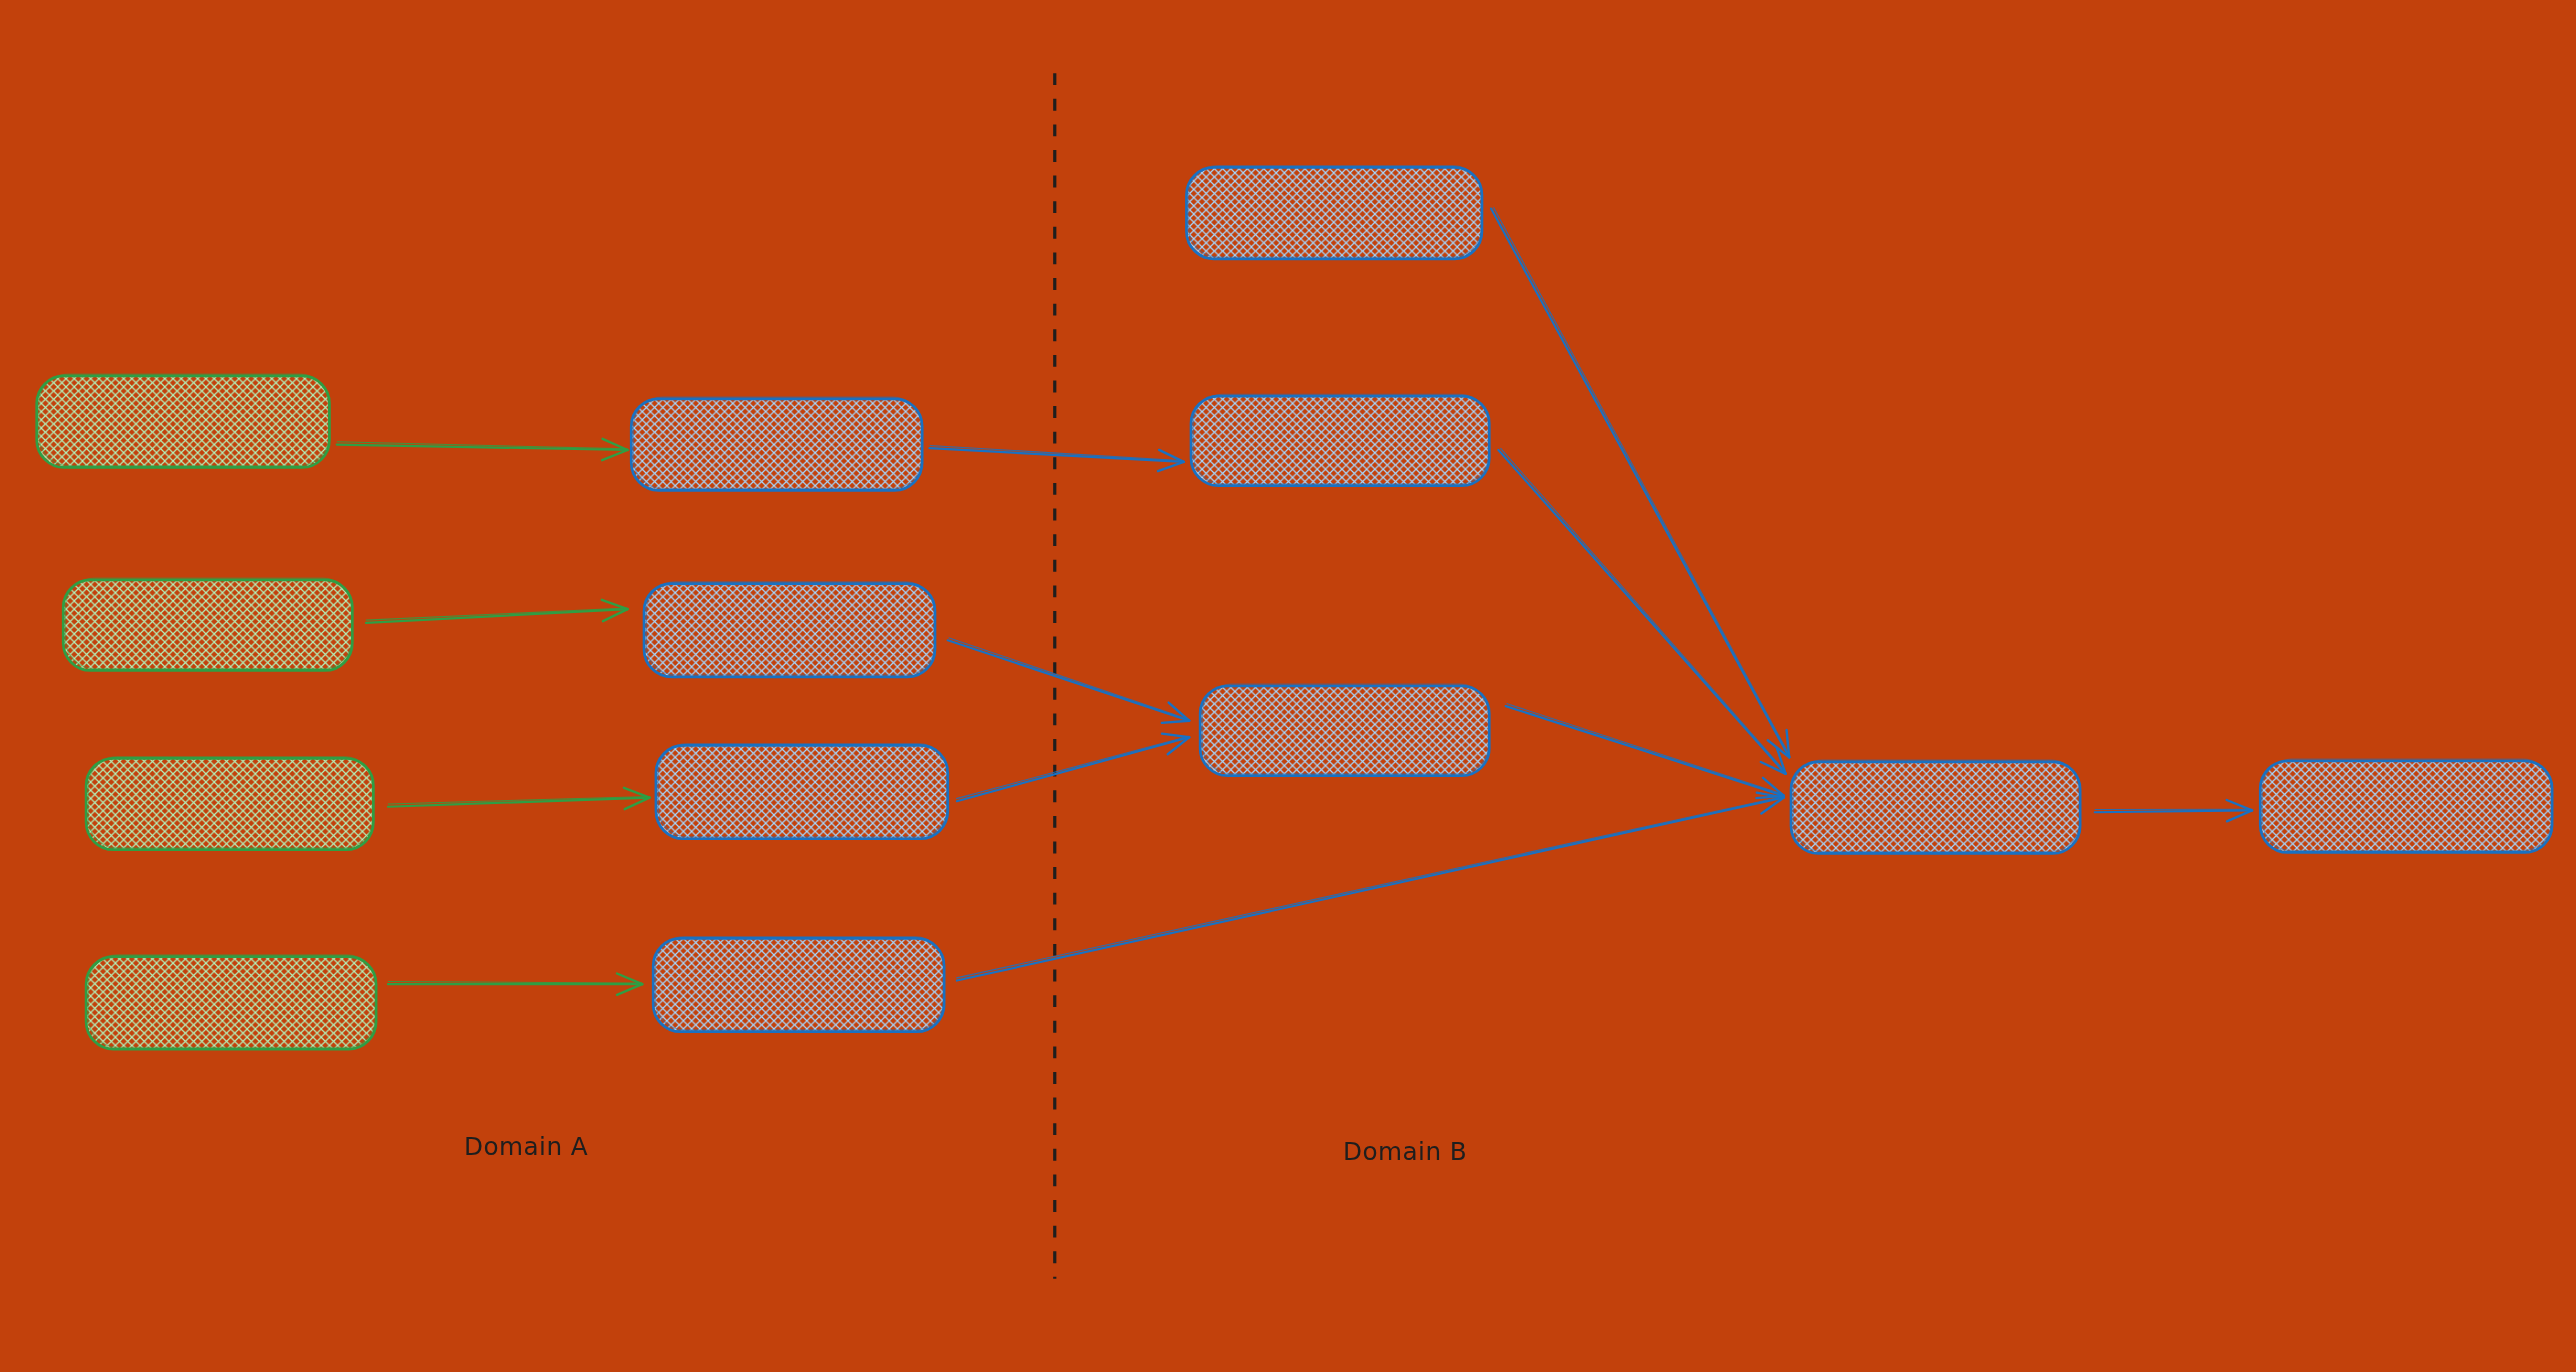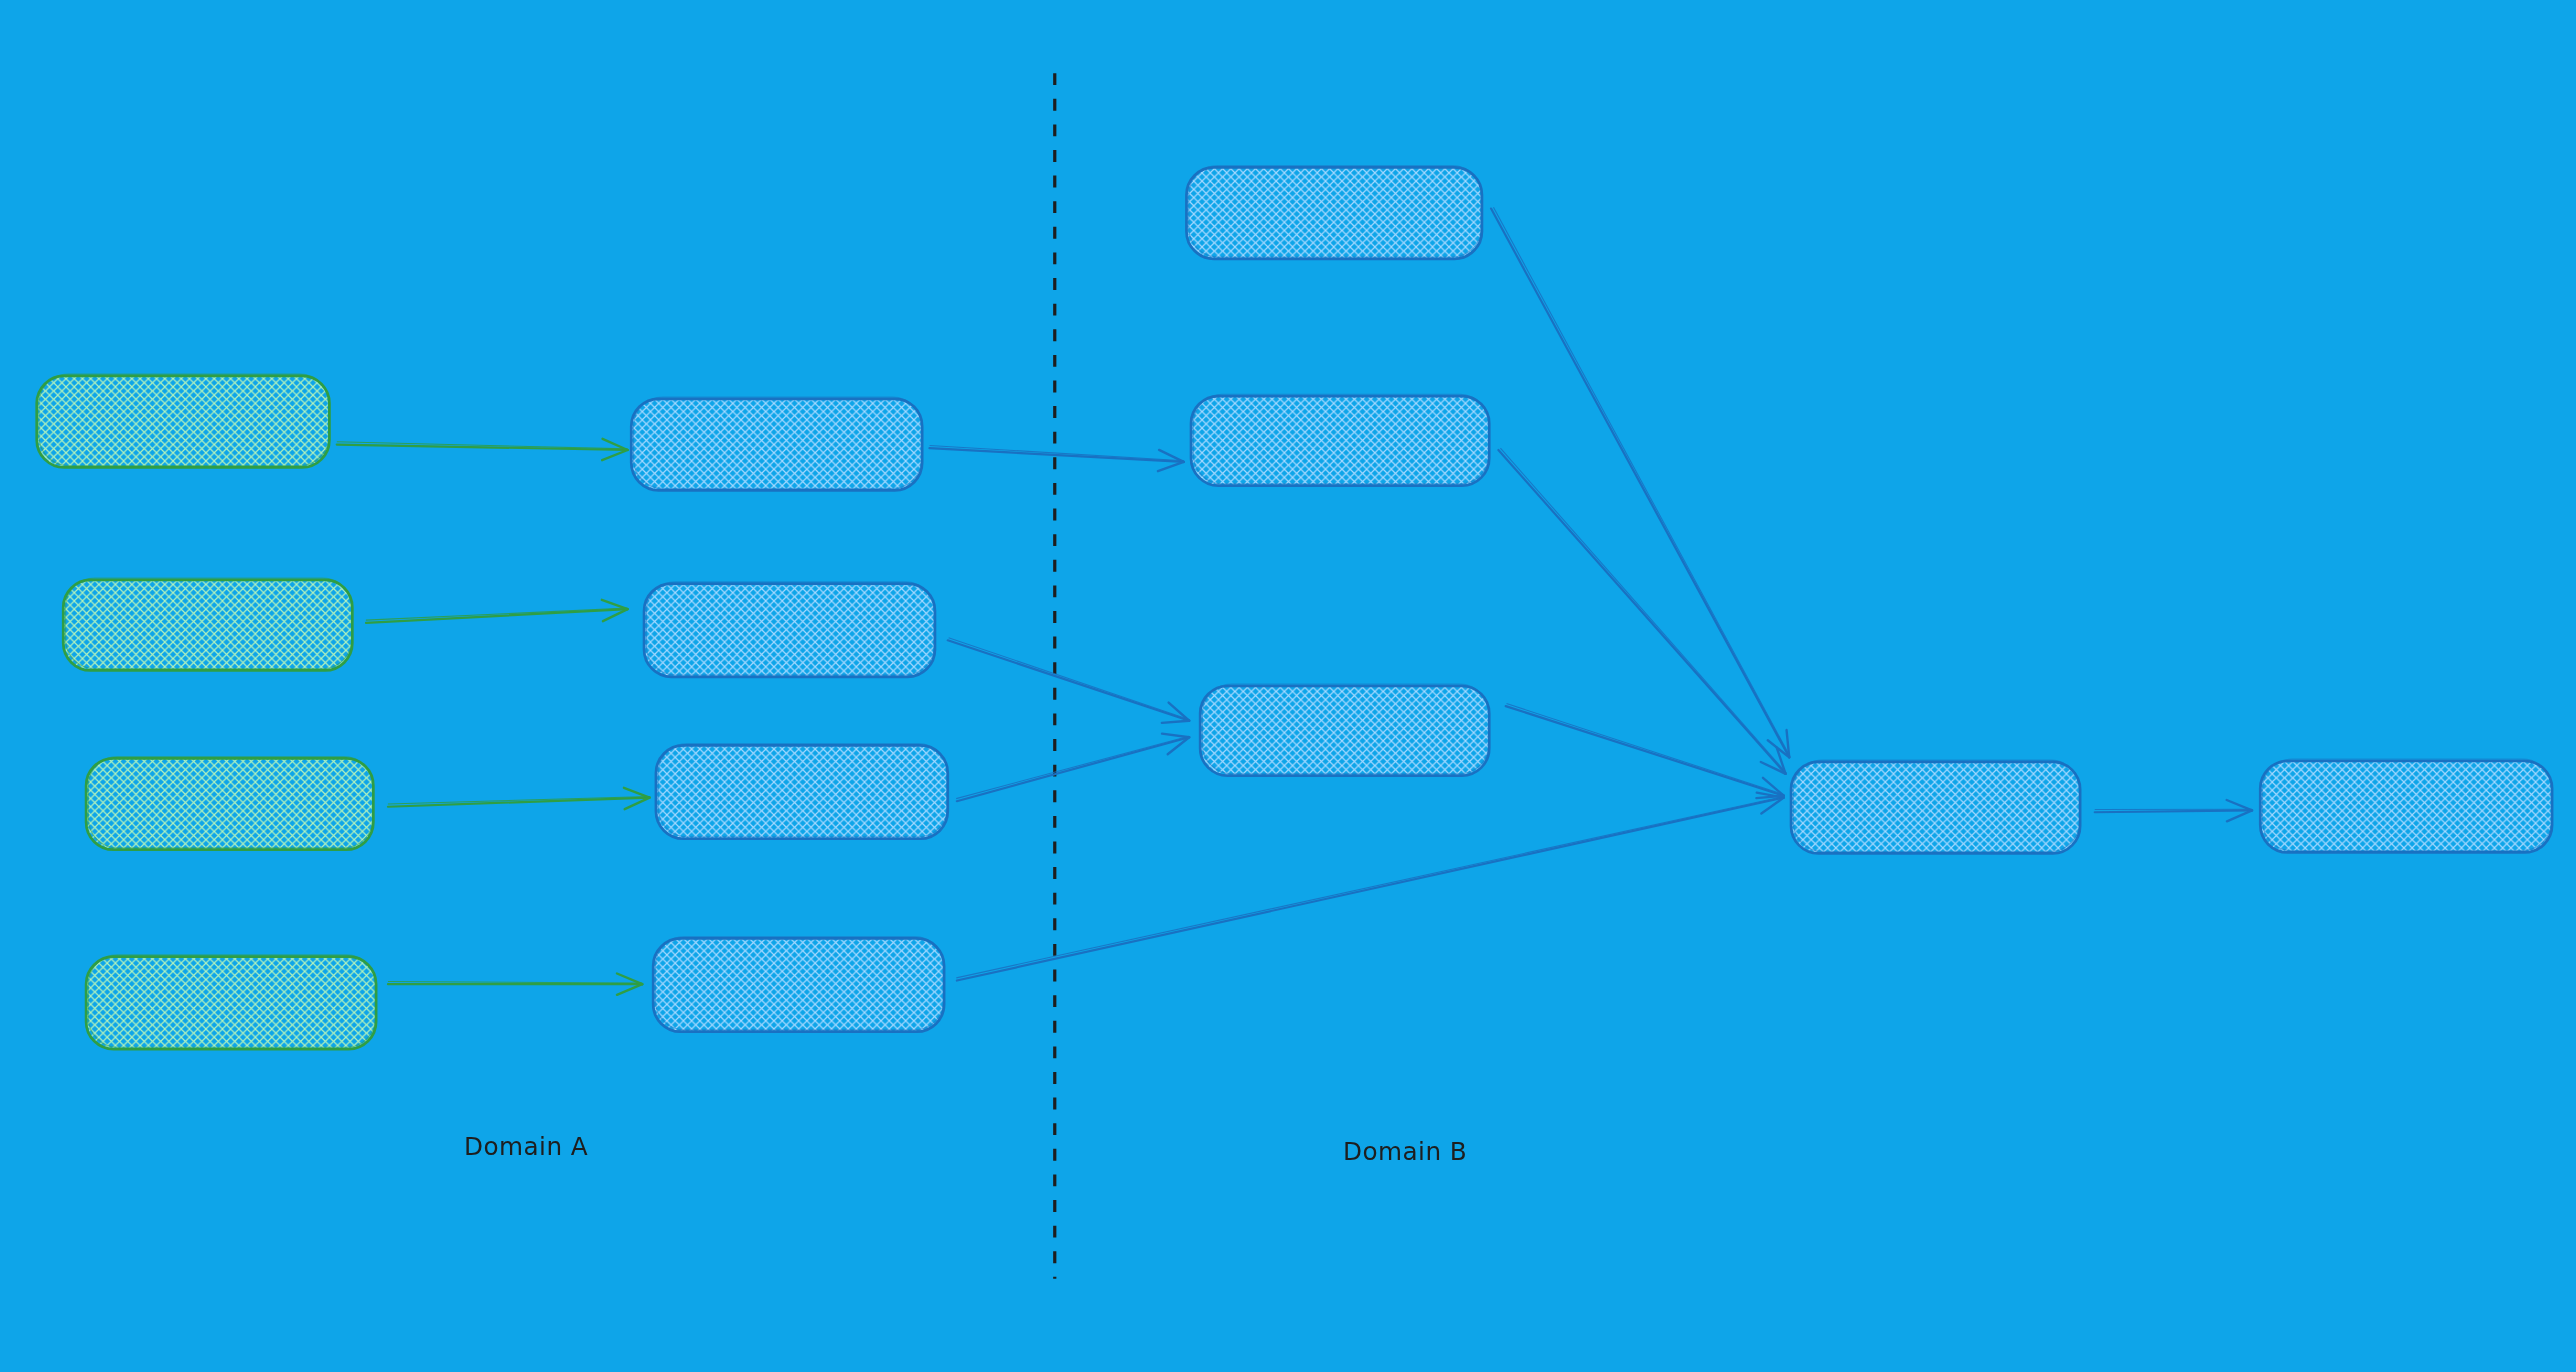--- a/index.html
+++ b/index.html
@@ -1,20 +1,20 @@
 <!DOCTYPE html>
 <html style="font-size:14.6px"><head>
 <meta charset="utf-8">
 <style>
   html, body { margin: 0; padding: 0; background: #ffffff; }
   .canvas {
     position: relative;
     width: 2576px;
     height: 1372px;
-    background: #0ea5e9;
+    background: #c2410c;
     overflow: hidden;
   }
   .canvas svg { display: block; width: 100%; height: 100%; }
   .domain-label {
     font-family: "DejaVu Sans", "Liberation Sans", sans-serif;
     font-size: 27px;
     fill: #1e1e1e;
     text-anchor: middle;
     letter-spacing: 0.5px;
   }

